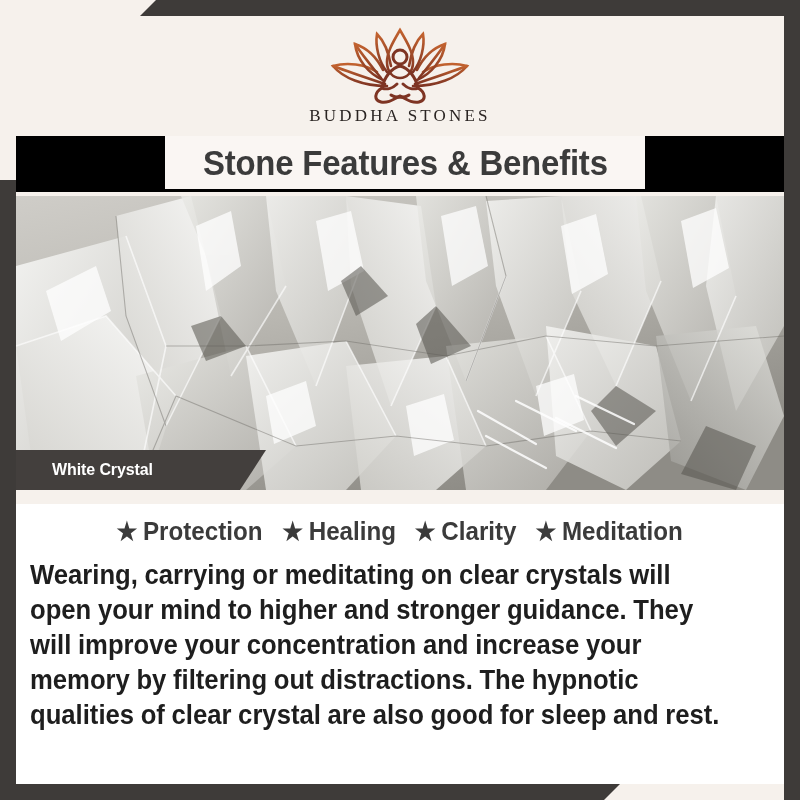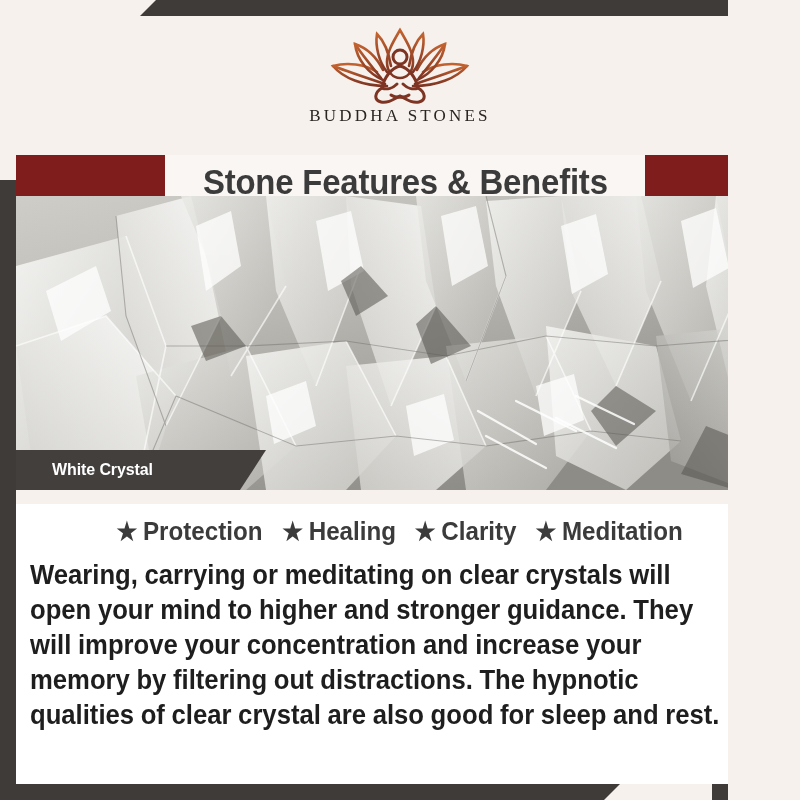--- a/index.html
+++ b/index.html
@@ -7,21 +7,21 @@
     padding: 0;
     width: 800px;
     height: 800px;
     overflow: hidden;
     background: #F6F1EC;
     font-family: "Liberation Sans", sans-serif;
   }
 
   #card {
     position: relative;
-    width: 728px;
+    width: 800px;
     height: 800px;
     background: #F6F1EC;
     overflow: hidden;
   }
 
   
   .bar-top {
     position: absolute;
     top: 0;
     left: 140px;
@@ -92,24 +92,24 @@
     font-size: 17px;
     letter-spacing: 3.2px;
     color: #2A2422;
     font-weight: 400;
   }
 
   
   .title-band {
     position: absolute;
     left: 0;
-    top: 139px;
+    top: 120px;
     width: 768px;
     height: 56px;
-    background: #7f1d1d;
+    background: #000000;
   }
   .title-box {
     position: absolute;
     left: 149px;
     top: 0px;
     width: 480px;
     height: 53px;
     background: #FAF6F3;
     display: flex;
     align-items: center;

